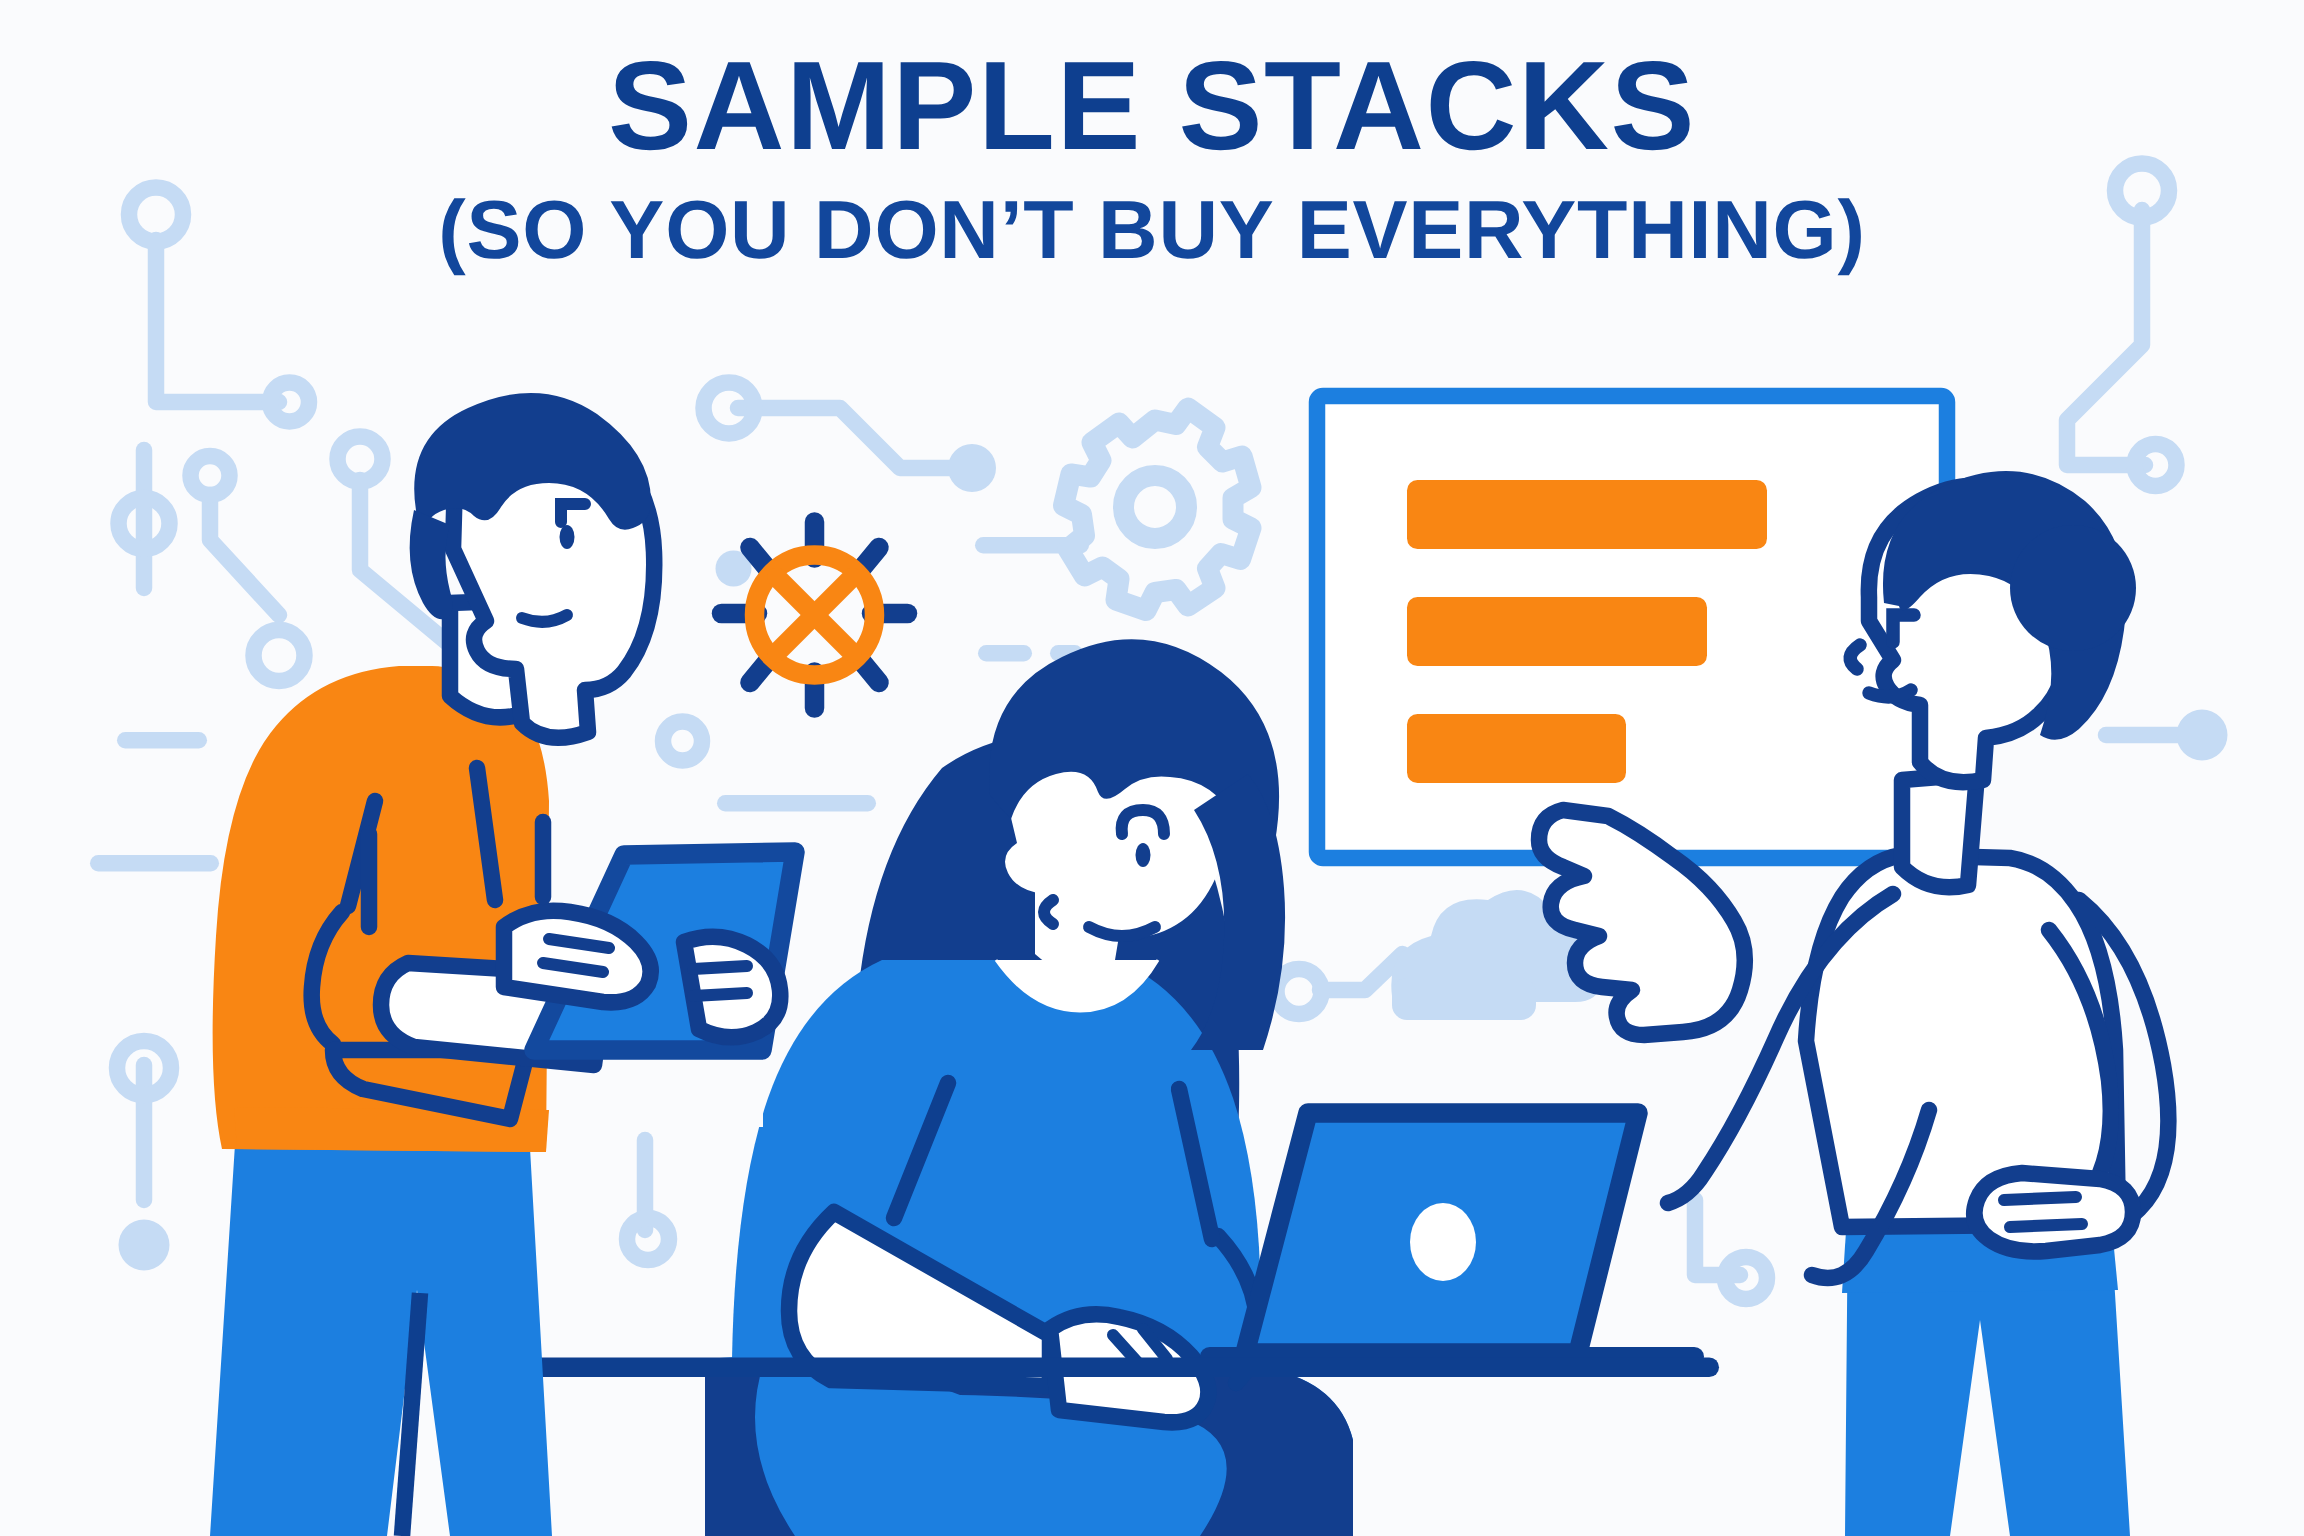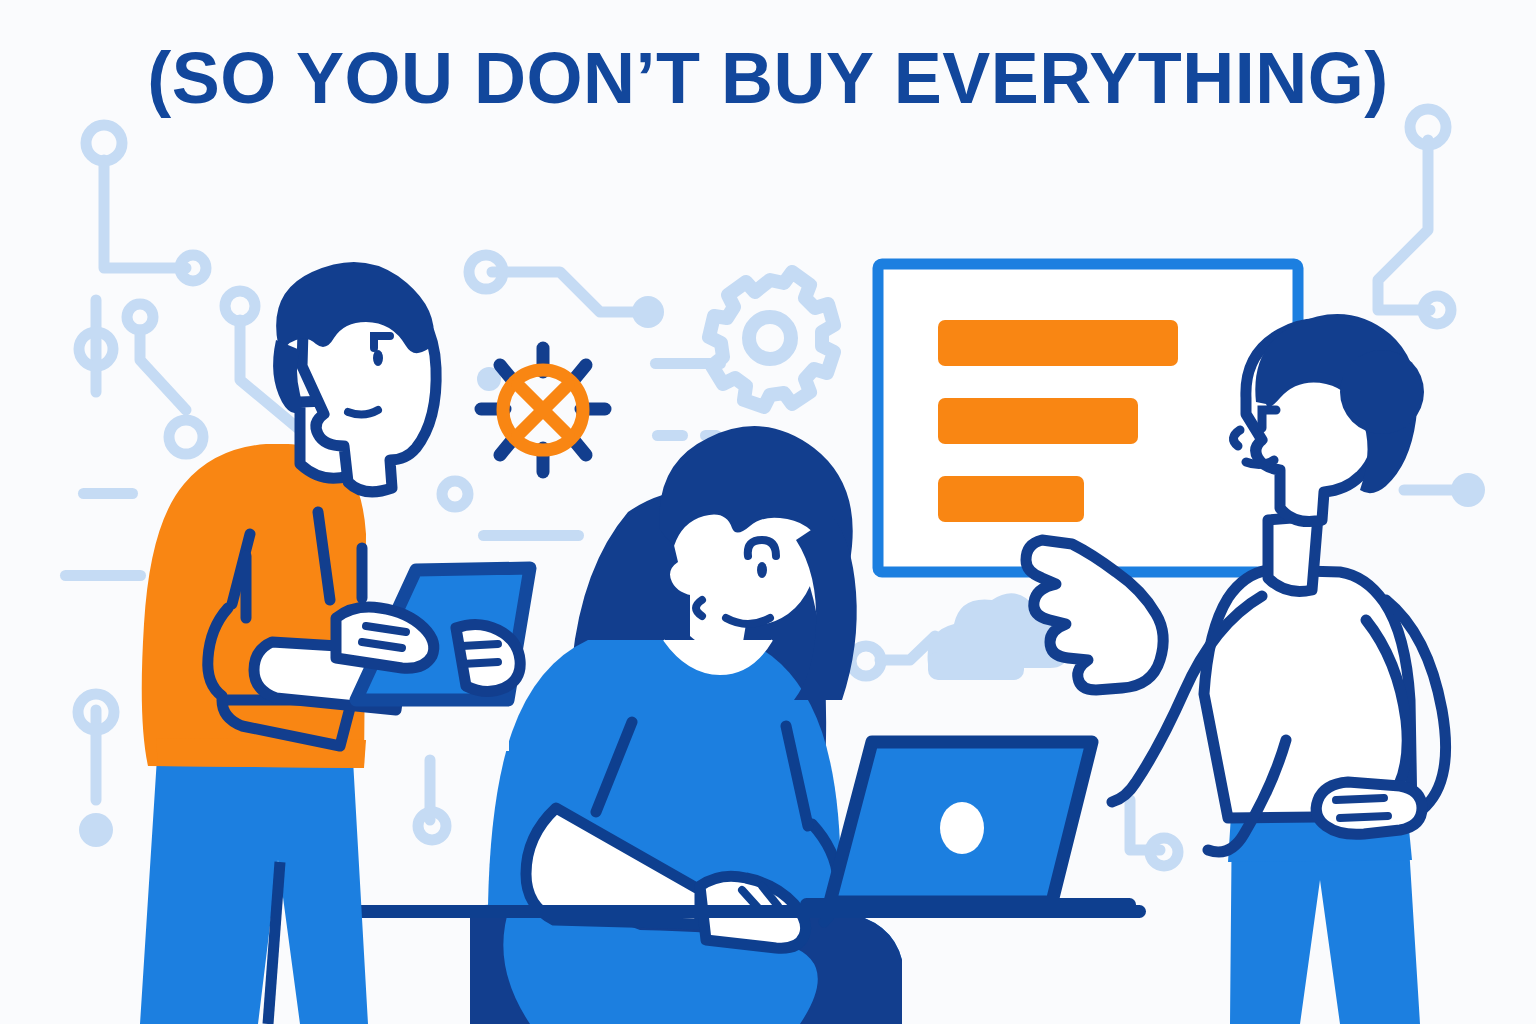--- a/index.html
+++ b/index.html
@@ -37,21 +37,21 @@
     font-size: 84px;
     letter-spacing: 1px;
     line-height: 1.0;
     color: #0E3F8F;
     margin: 0;
     white-space: nowrap;
   }
   .title-sub {
     font-family: "Liberation Sans", sans-serif;
     font-weight: bold;
-    font-size: 72px;
+    font-size: 55px;
     letter-spacing: 0.5px;
     line-height: 1.0;
     color: #12479C;
     margin: 14px 0 0 0;
     white-space: nowrap;
   }
 </style>
 </head>
 <body>
 
@@ -135,20 +135,21 @@
                q 24 -16 42 6
                q 26 -2 24 26
                q 12 4 10 22
                q -2 14 -18 14
                L 932 668 Z" fill="#C5DBF4"></path>
       <rect x="928" y="652" width="96" height="28" rx="10" fill="#C5DBF4"></rect>
     </g>
   </svg>
 
   <div class="title-block">
+    <div class="title-main">SAMPLE STACKS</div>
     <div class="title-sub">(SO YOU DON’T BUY EVERYTHING)</div>
   </div>
 
   <svg class="layer" viewBox="0 0 1536 1024" xmlns="http://www.w3.org/2000/svg">
 
     <g>
       <rect x="878" y="264" width="420" height="308" rx="4" fill="#FFFFFF" stroke="#1C7FE0" stroke-width="11"></rect>
       <rect x="938" y="320" width="240" height="46" rx="7" fill="#F98613"></rect>
       <rect x="938" y="398" width="200" height="46" rx="7" fill="#F98613"></rect>
       <rect x="938" y="476" width="146" height="46" rx="7" fill="#F98613"></rect>

